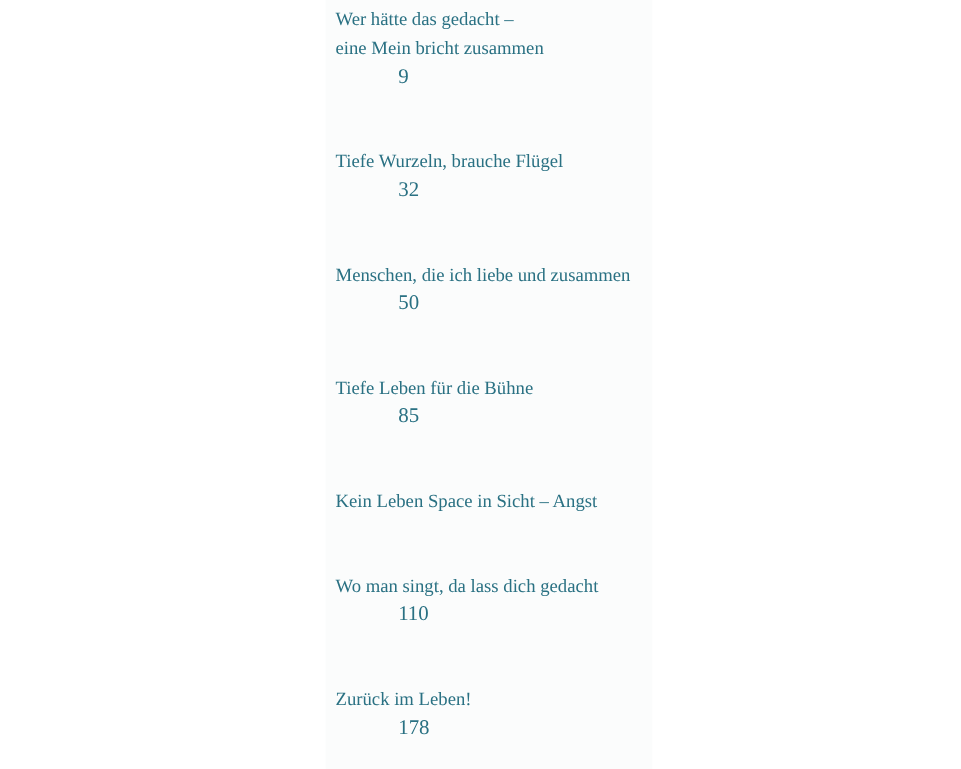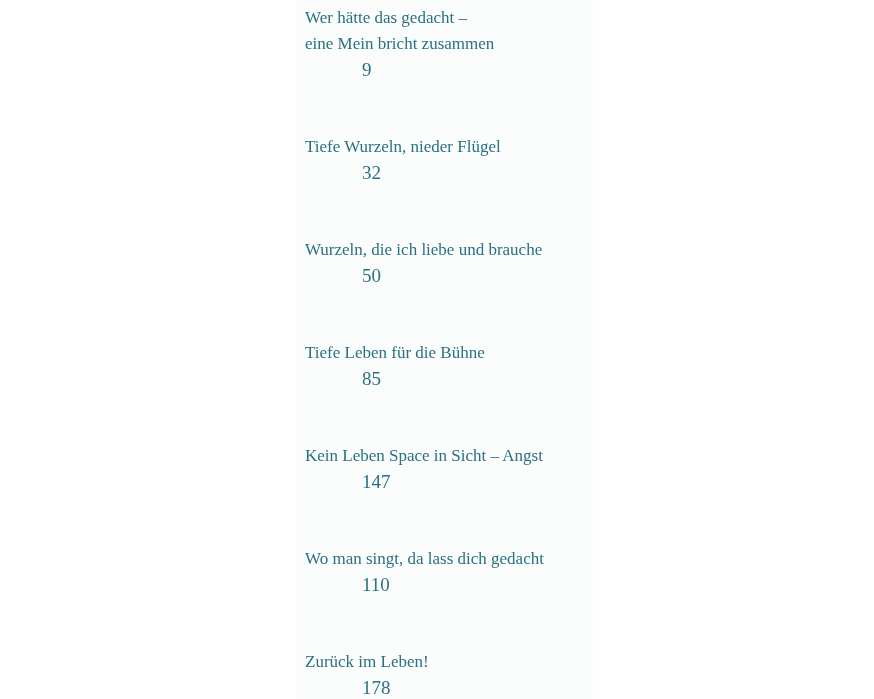--- a/index.html
+++ b/index.html
@@ -53,44 +53,43 @@
   <div class="toc-entry">
     <div class="toc-title">
         <div class="toc-title-line">Wer hätte das gedacht –</div>
         <div class="toc-title-line">eine Mein bricht zusammen</div>
       </div>
     <div class="toc-page">9</div>
   </div>
 
   <div class="toc-entry">
     <div class="toc-title">
-        <div class="toc-title-line">Tiefe Wurzeln, nieder Flügel</div>
+        <div class="toc-title-line">Tiefe Wurzeln, brauche Flügel</div>
       </div>
     <div class="toc-page">32</div>
   </div>
 
   <div class="toc-entry">
     <div class="toc-title">
-        <div class="toc-title-line">Wurzeln, die ich liebe und brauche</div>
+        <div class="toc-title-line">Menschen, die ich liebe und zusammen</div>
       </div>
     <div class="toc-page">50</div>
   </div>
 
   <div class="toc-entry">
     <div class="toc-title">
         <div class="toc-title-line">Tiefe Leben für die Bühne</div>
       </div>
     <div class="toc-page">85</div>
   </div>
 
   <div class="toc-entry">
     <div class="toc-title">
         <div class="toc-title-line">Kein Leben Space in Sicht – Angst</div>
       </div>
-    <div class="toc-page">147</div>
   </div>
 
   <div class="toc-entry">
     <div class="toc-title">
         <div class="toc-title-line">Wo man singt, da lass dich gedacht</div>
       </div>
     <div class="toc-page">110</div>
   </div>
 
   <div class="toc-entry">

